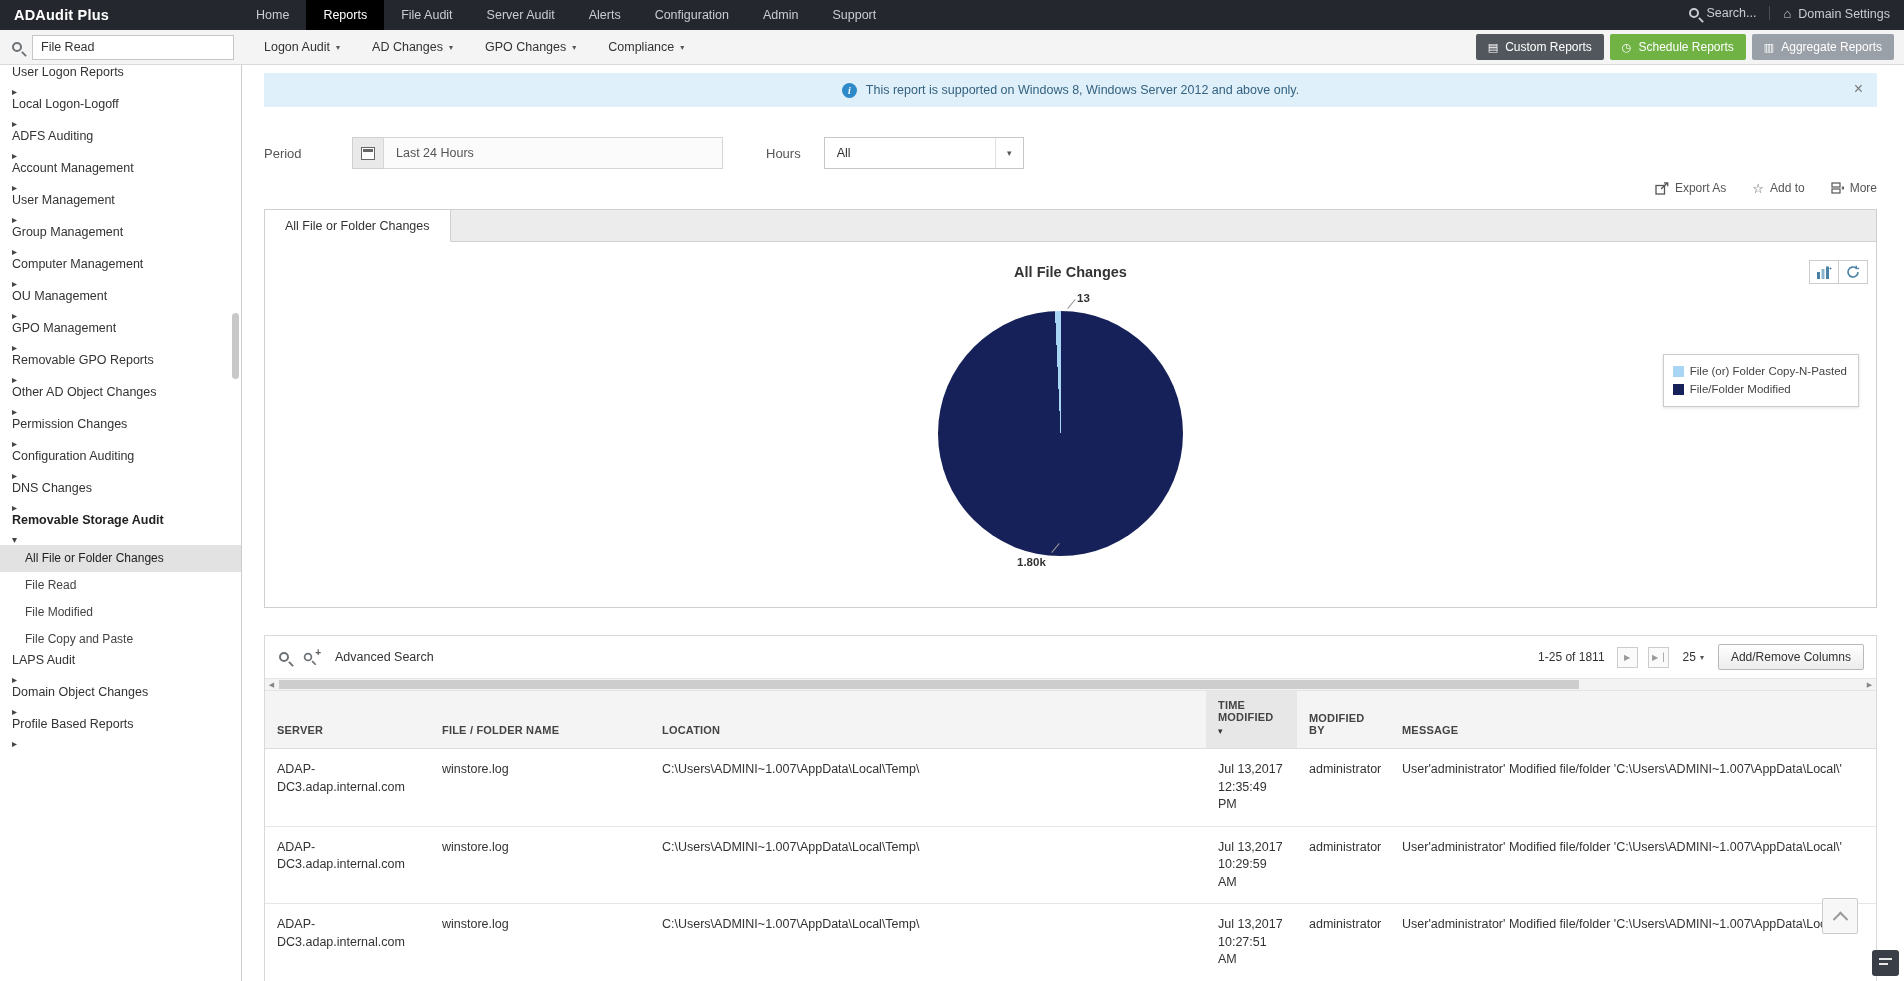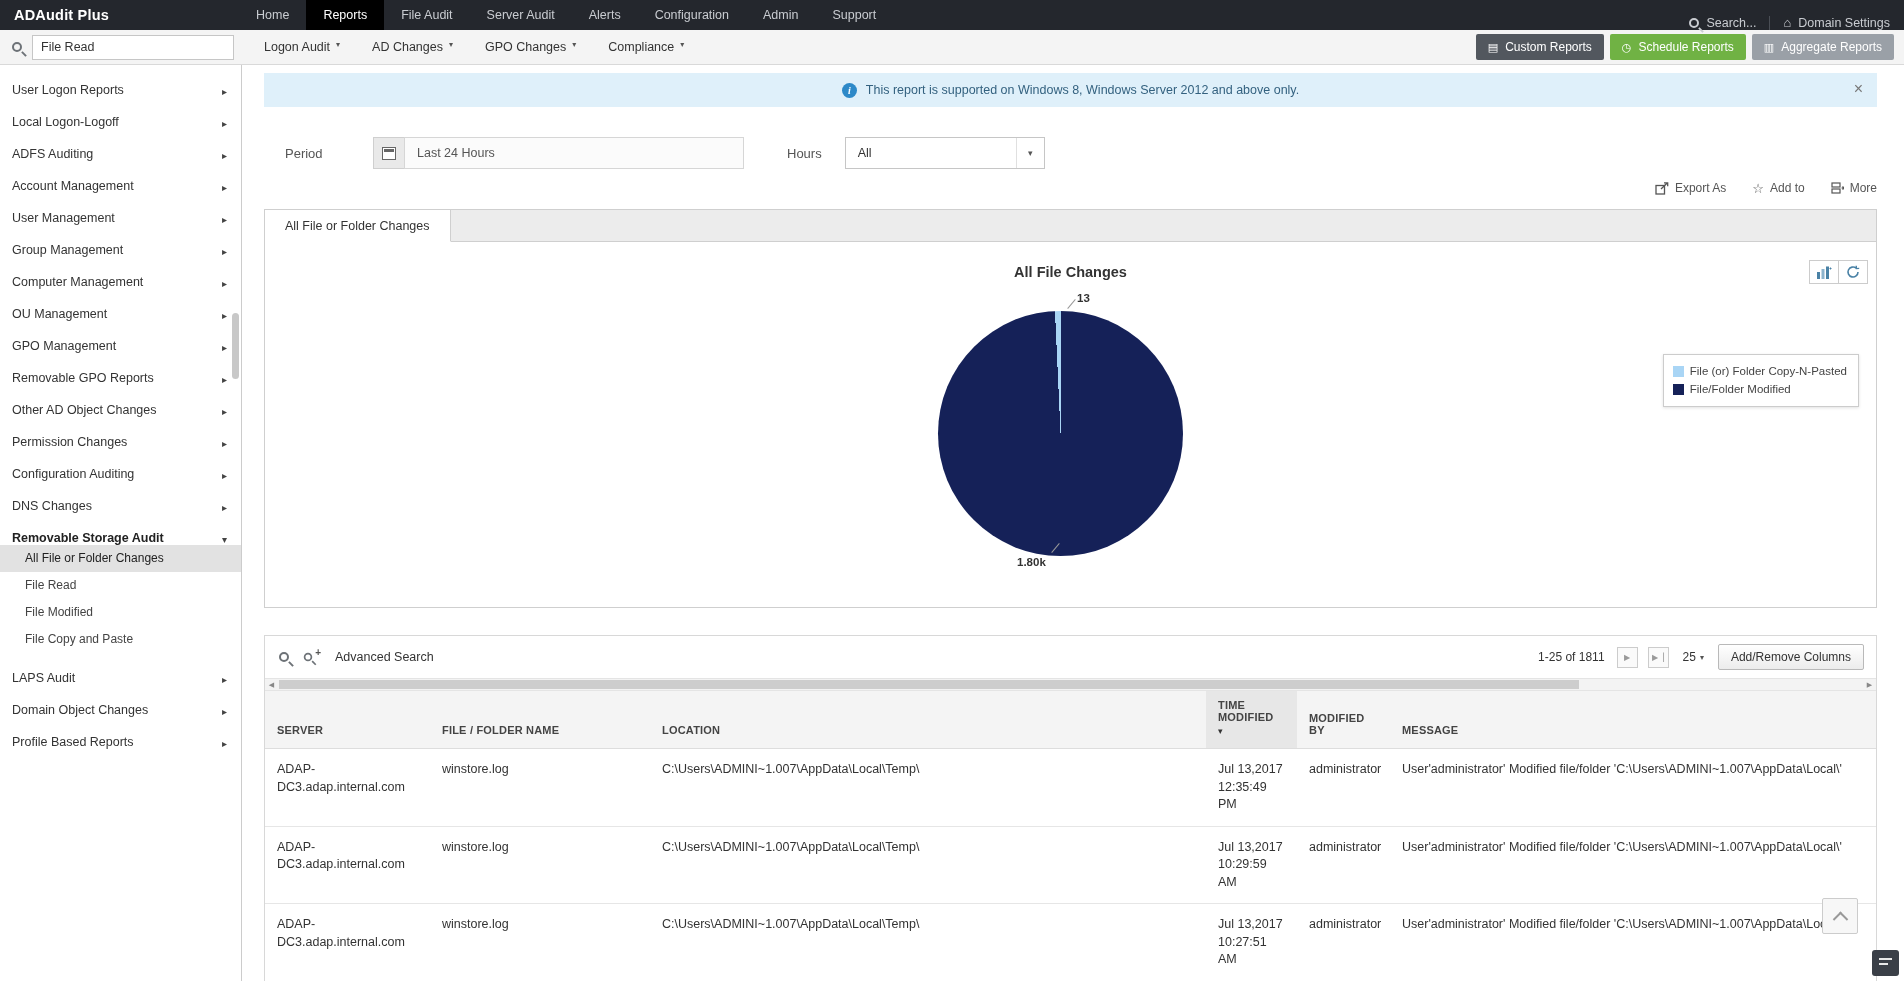--- a/index.html
+++ b/index.html
@@ -6,65 +6,65 @@
   html,body { width:1904px; height:981px; overflow:hidden; }
   body { font-family:"Liberation Sans","DejaVu Sans",sans-serif; font-size:13px; color:#333; background:#fff; position:relative; }
   button { font-family:inherit; cursor:pointer; }
 
   
   .topbar { height:30px; background:#24272d; display:flex; align-items:stretch; color:#c9ccd1; }
   .logo { color:#fff; font-weight:bold; font-size:14.5px; padding:0 14px; display:flex; align-items:center; letter-spacing:.2px; }
   .top-nav { display:flex; margin-left:116px; }
   .nav-item { padding:0 17px; line-height:30px; font-size:12.5px; cursor:pointer; }
   .nav-item.active { background:#000000; color:#fff; }
-  .topbar-right { margin-left:auto; display:flex; align-items:flex-end; gap:13px; padding-right:14px; font-size:12.5px; }
+  .topbar-right { margin-left:auto; display:flex; align-items:flex-start; gap:13px; padding-right:14px; font-size:12.5px;margin-top:6px; }
   .top-group { display:flex; align-items:center; gap:7px; cursor:pointer; }
   .tdivider { width:1px; height:14px; background:#4a4e55; }
   .house { font-size:13px; color:#c9ccd1; }
 
   
   .mag { width:10px; height:10px; border:2px solid #6d7277; border-radius:50%; position:relative; display:inline-block; }
   .mag::after { content:''; position:absolute; width:2px; height:6px; background:#6d7277; transform:rotate(-45deg); left:9px; top:7px; }
   .mag.white { border-color:#c9ccd1; } .mag.white::after { background:#c9ccd1; }
   .mag.small { transform:scale(.85); }
 
   
   .toolbar { height:35px; background:#f4f4f4; border-bottom:1px solid #d9d9d9; display:flex; align-items:center; padding:0 10px 0 12px; gap:10px; }
   .search-input { width:202px; height:25px; border:1px solid #c6c6c6; padding:0 8px; font-size:12.5px; color:#333; background:#fff; }
   .menus { display:flex; margin-left:4px; }
-  .menu { padding:0 16px; font-size:12.5px; color:#333; display:flex; align-items:flex-start; gap:6px; cursor:pointer; }
+  .menu { padding:0 16px; font-size:12.5px; color:#333; display:flex; align-items:center; gap:6px; cursor:pointer; }
   .caret { font-size:8px; color:#555; }
   .toolbar-right { margin-left:auto; display:flex; gap:6px; }
   .tb-btn { height:26px; padding:0 12px; font-size:12px; color:#fff; display:flex; align-items:center; gap:7px; border:none; border-radius:2px; }
   .tb-btn.dark { background:#52575e; }
   .tb-btn.green { background:#70b244; }
   .tb-btn.gray { background:#9aa0a7; }
   .btn-ico { font-size:11px; line-height:1; color:#fff; }
 
   
   .body-row { display:flex; height:916px; }
   .sidebar { width:242px; min-width:242px; border-right:1px solid #ccc; background:#fff; position:relative; overflow:hidden; }
-  .sb-item { height:32px; display:flex; align-items:flex-end; justify-content:space-between; padding:0 14px 0 12px; font-size:12.5px; color:#333; cursor:pointer; }
+  .sb-item { height:32px; display:flex; align-items:flex-start; justify-content:space-between; padding:0 14px 0 12px; font-size:12.5px; color:#333; cursor:pointer;flex-direction:column; }
   .sb-item .sb-arrow { font-size:10px; color:#444; }
   .sb-item.expanded { font-weight:bold; color:#222; }
   .sb-child { height:27px; line-height:27px; padding-left:25px; font-size:12px; color:#444; cursor:pointer; }
   .sb-child.selected { background:#e2e2e2; color:#222; }
   .sb-scrollthumb { position:absolute; right:2px; top:248px; width:7px; height:66px; background:#c8c8c8; border-radius:4px; }
 
   .main { flex:1; position:relative; padding:0 27px 0 22px; overflow:hidden; background:#fff; }
 
   
   .banner { margin-top:8px; height:34px; background:#dff0fa; display:flex; align-items:center; justify-content:center; gap:9px; position:relative; }
   .info-ico { width:15px; height:15px; border-radius:50%; background:#2d89c8; color:#fff; font-size:10px; font-style:italic; font-weight:bold; display:flex; align-items:center; justify-content:center; font-family:"Liberation Serif",serif; }
   .banner-text { font-size:12.5px; color:#33617f; }
   .banner-close { position:absolute; right:14px; top:8px; color:#777; font-size:16px; line-height:1; cursor:pointer; }
 
   
   .filter-row { margin-top:30px; height:32px; display:flex; align-items:center; }
-  .flabel { font-size:13px; color:#555;margin-left:21px; }
+  .flabel { font-size:13px; color:#555; }
   .flabel.period { width:88px; }
   .cal-btn { width:32px; height:32px; background:#e9e9e9; border:1px solid #cfcfcf; display:flex; align-items:center; justify-content:center; }
   .cal { width:14px; height:13px; border:1px solid #666; position:relative; background:#fff; display:inline-block; }
   .cal::before { content:''; position:absolute; top:1px; left:1px; right:1px; height:3px; background:#666; }
   .period-input { width:340px; height:32px; margin-left:-1px; border:1px solid #d6d6d6; background:#fbfbfb; color:#555; font-size:12.5px; display:flex; align-items:center; padding:0 12px;text-align:right; }
   .flabel.hours { margin-left:43px; }
   .select { margin-left:23px; width:200px; height:32px; border:1px solid #c6c6c6; background:#fff; display:flex; align-items:center; padding:0 0 0 12px; font-size:12.5px; color:#333; justify-content:space-between; cursor:pointer; }
   .sel-caret { width:28px; align-self:stretch; display:flex; align-items:center; justify-content:center; font-size:9px; color:#555; border-left:1px solid #e0e0e0; }
 
   

